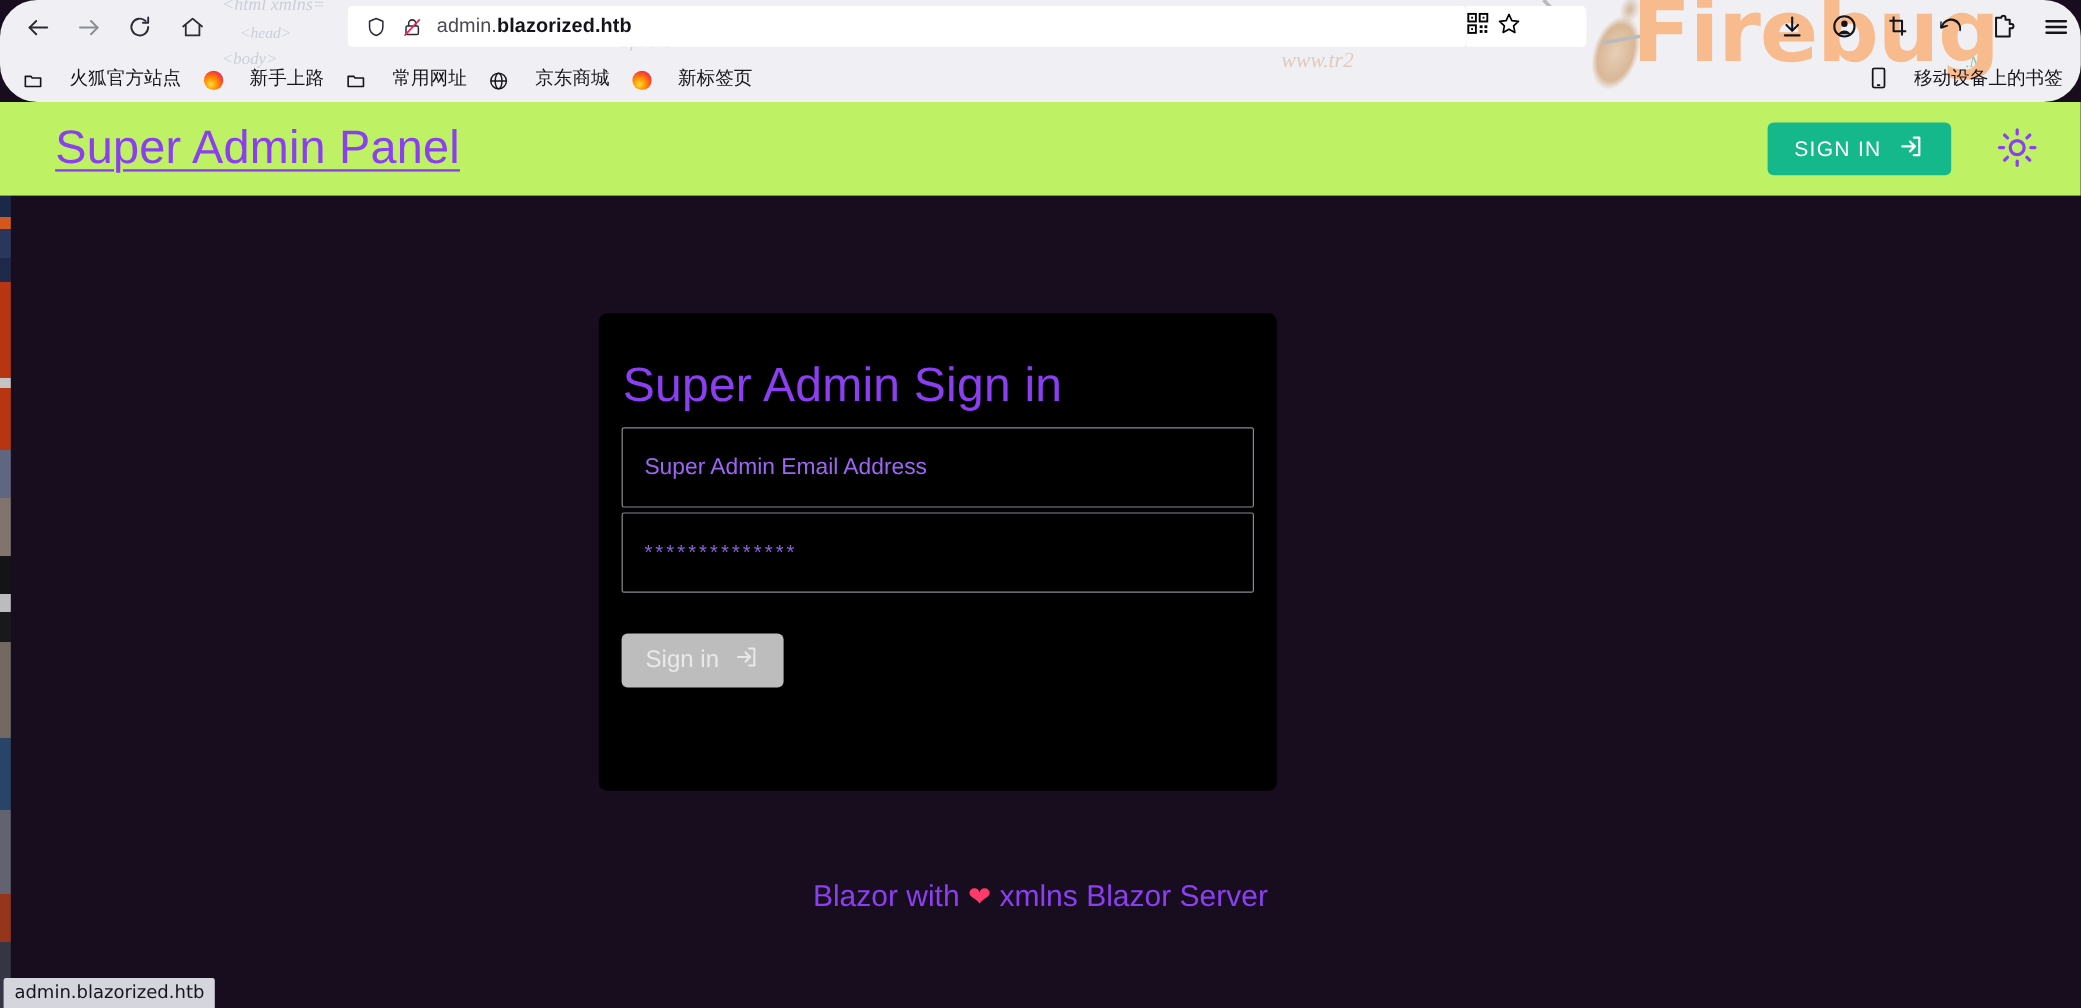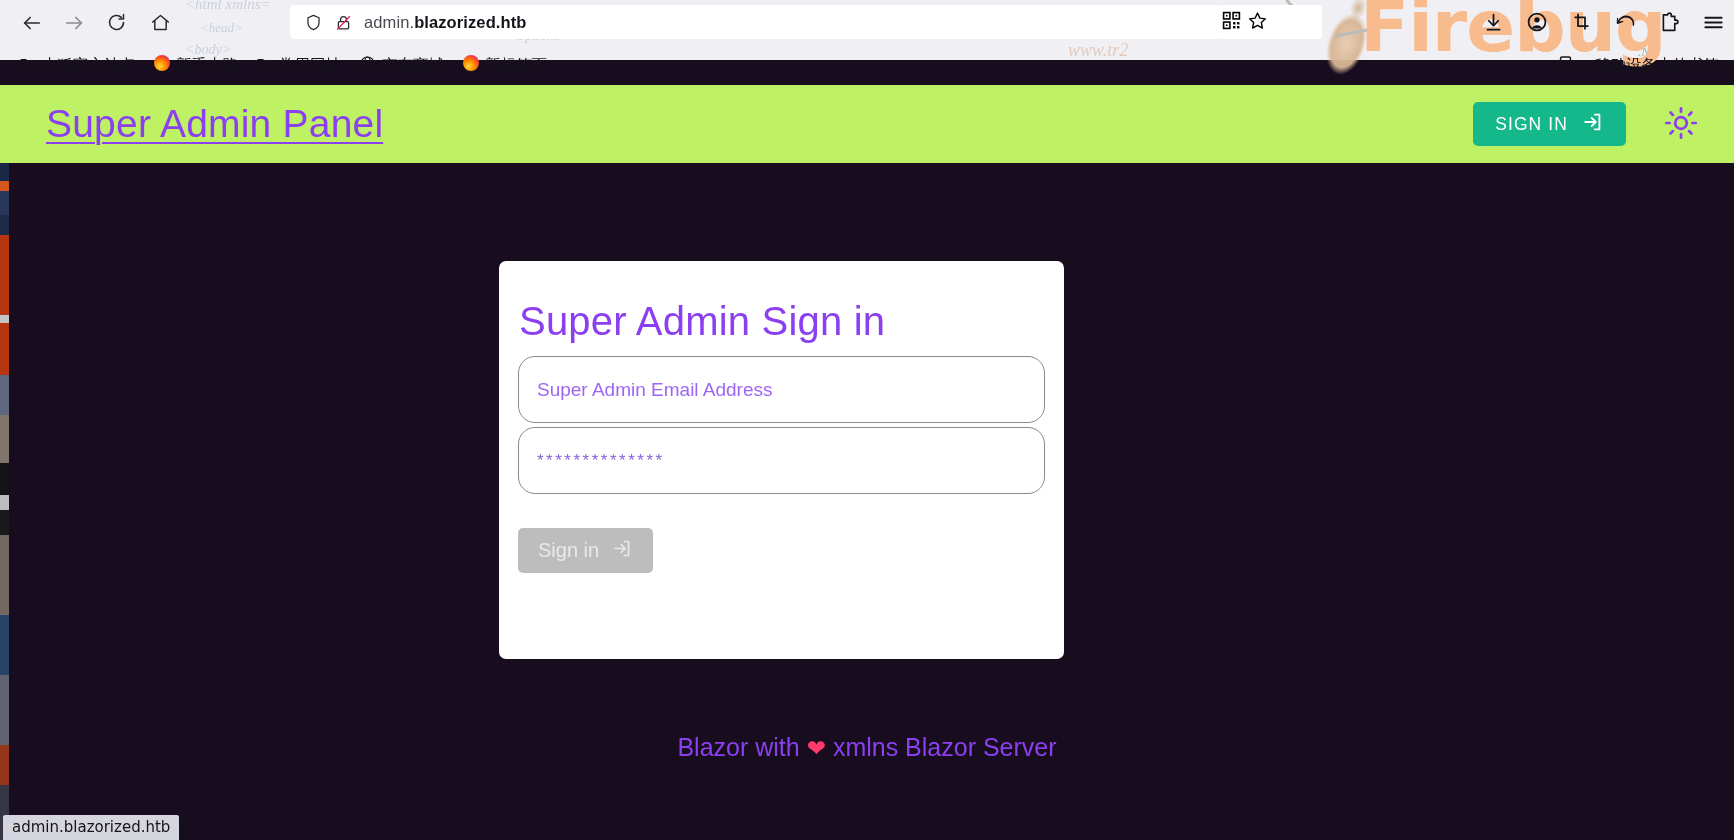--- a/index.html
+++ b/index.html
@@ -10,23 +10,24 @@
     overflow: hidden;
     font-family: "Liberation Sans", sans-serif;
     background: #170d1e;
   }
 
   
   .browser-chrome {
     position: absolute;
     top: 0; left: 0;
     width: 1734px;
-    height: 60px;
+    height: 85px;
     background: #f0f0f4;
     z-index: 50;
+    border-radius: 31px;
   }
   
   .chrome-persona {
     position: absolute;
     top: 0; left: 0;
     width: 1734px; height: 85px;
     overflow: hidden;
     pointer-events: none;
   }
   .persona-word {
@@ -145,22 +146,22 @@
     position: absolute;
     top: 45px; left: 0;
     width: 1734px; height: 40px;
     display: flex;
     align-items: center;
     padding-left: 12px;
     gap: 4px;
   }
   .bm {
     display: flex;
-    align-items: flex-start;
-    gap: 6px;
+    align-items: flex-end;
+    gap: 22px;
     padding: 3px 7px;
     border-radius: 3px;
     white-space: nowrap;
   }
   .bm-label {
     font-size: 15.5px;
     color: #15141a;
     font-family: "DejaVu Sans", sans-serif;
   }
   .bm-icon { width: 17px; height: 17px; display:flex; align-items:center; justify-content:center; flex:none; }
@@ -269,39 +270,39 @@
     background: transparent;
   }
 
   
   .card {
     position: absolute;
     left: 499px;
     top: 176px;
     width: 565px;
     height: 398px;
-    background: #ffffff;
+    background: #000000;
     border-radius: 7px;
     padding: 34px 19px 0 19px;
   }
   .card-title {
     font-size: 40px;
     color: #8b3ff0;
     font-weight: 400;
     margin: 0 0 0 1px;
     letter-spacing: .2px;
     line-height: 1;
     padding-top: 6px;
   }
   .field {
     margin-top: 0;
     width: 527px;
     height: 67px;
     border: 1px solid #8a8a92;
-    border-radius: 17px;
+    border-radius: 2px;
     background: transparent;
     color: #9e65f5;
     font-size: 19px;
     padding: 0 18px;
     display: flex;
     align-items: center;
     font-family: "Liberation Sans", sans-serif;
     outline: none;
   }
   .field::placeholder { color: #9e65f5; opacity: 1; }

